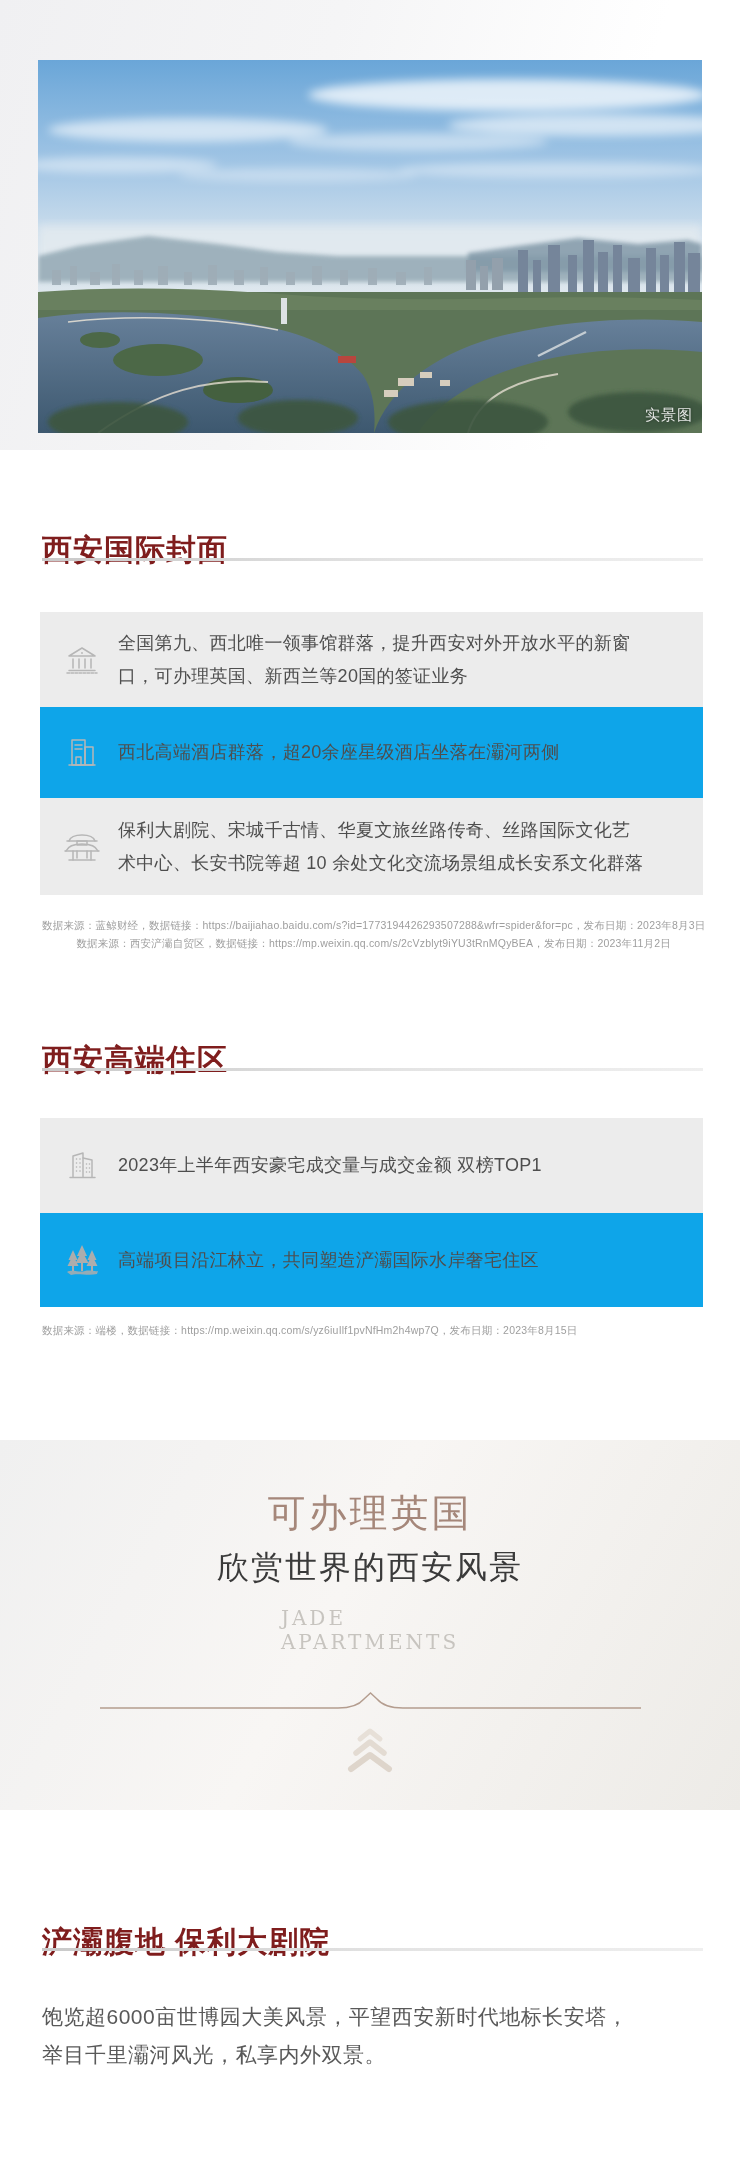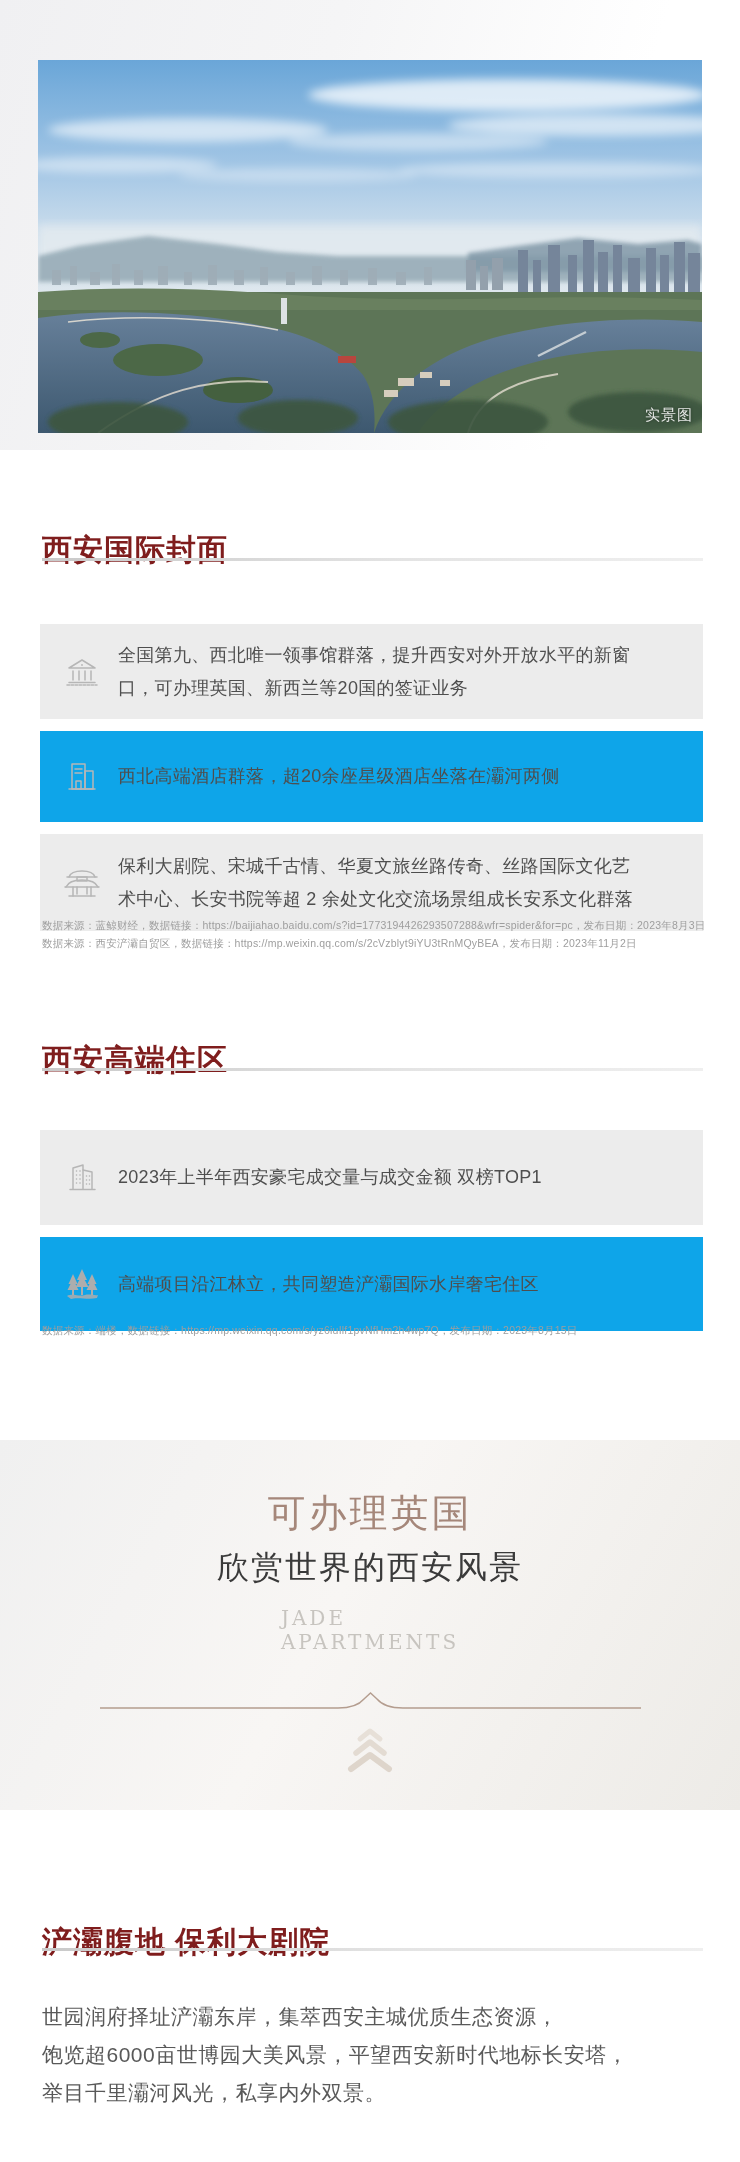--- a/index.html
+++ b/index.html
@@ -19,29 +19,29 @@
         color:rgba(255,255,255,.88);text-shadow:0 0 3px rgba(0,0,0,.45);letter-spacing:1px;}
 
   
   .sec-title{position:absolute;left:42px;font-size:30px;font-weight:700;color:#7f1d1d;
              letter-spacing:1px;line-height:38px;white-space:nowrap;}
   .divider{position:absolute;left:42px;width:661px;height:3px;
            background:linear-gradient(to right,#c9c9c9,#e4e4e4 55%,#efefef);}
 
   
   .boxes{position:absolute;left:40px;width:663px;}
-  .ibox{display:flex;align-items:center;box-sizing:border-box;padding:0 58px 0 22px;margin-top:12px;}
+  .ibox{display:flex;align-items:center;box-sizing:border-box;padding:0 58px 0 22px;}
   .ibox.light{background:#ececec;}
   .ibox.dark{background:#0ea5e9;}
   .ibox .ico{flex:none;width:40px;display:flex;justify-content:center;margin-right:16px;}
   .ibox .txt{font-size:18px;line-height:33px;color:#4e4e4e;letter-spacing:0.3px;}
 
   
   .cites{position:absolute;left:42px;font-size:10.5px;line-height:18px;color:#9e9e9e;
-         letter-spacing:0.2px;white-space:nowrap;}
+         letter-spacing:0.2px;white-space:nowrap;text-align:center;}
 
   
   .brand-sec{position:absolute;top:1440px;left:0;width:740px;height:370px;
              display:flex;flex-direction:column;align-items:center;
              background:linear-gradient(118deg,#f0f0f0 0%,#f8f6f4 45%,#edebe7 100%);}
   .brand-name{margin-top:50px;font-family:"DejaVu Serif",serif;font-size:38px;
               letter-spacing:3px;color:#a5877a;line-height:46px;}
   .brand-tagline{margin-top:6px;font-family:"DejaVu Serif",serif;font-size:32px;
               font-weight:400;letter-spacing:2px;color:#3a3a3a;line-height:50px;}
   .brand-en{margin-top:14px;font-family:"DejaVu Serif",serif;
@@ -206,21 +206,21 @@
             <path d="M3 21 Q6 14 19 14 Q32 14 35 21"></path>
             <line x1="2" y1="21" x2="36" y2="21"></line>
             <line x1="10" y1="21" x2="10" y2="30"></line>
               <line x1="28" y1="21" x2="28" y2="30"></line>
             <line x1="14" y1="21" x2="14" y2="28"></line>
               <line x1="24" y1="21" x2="24" y2="28"></line>
             <line x1="6" y1="30" x2="32" y2="30"></line>
           </g>
         </svg>
       </span>
-      <span class="txt">保利大剧院、宋城千古情、华夏文旅丝路传奇、丝路国际文化艺术中心、长安书院等超 2 余处文化交流场景组成长安系文化群落</span>
+      <span class="txt">保利大剧院、宋城千古情、华夏文旅丝路传奇、丝路国际文化艺术中心、长安书院等超 10 余处文化交流场景组成长安系文化群落</span>
     </div>
   </div>
 
   <div class="cites" style="top:916px;">
     <div>数据来源：蓝鲸财经，数据链接：https://baijiahao.baidu.com/s?id=1773194426293507288&amp;wfr=spider&amp;for=pc，发布日期：2023年8月3日</div>
     <div>数据来源：西安浐灞自贸区，数据链接：https://mp.weixin.qq.com/s/2cVzblyt9iYU3tRnMQyBEA，发布日期：2023年11月2日</div>
   </div>
 
   <h2 class="sec-title" style="top:1016px;">西安高端住区</h2>
   <div class="divider" style="top:1068px;"></div>
@@ -297,17 +297,16 @@
         <path d="M12 29 L26 18 L40 29" stroke="#e3dbd2" stroke-width="5.5"></path>
         <path d="M7 45 L26 31 L45 45" stroke="#ded5cb" stroke-width="6"></path>
       </svg>
     </div>
   </div>
 
   <h2 class="sec-title" style="top:1898px;">浐灞腹地 保利大剧院</h2>
   <div class="divider" style="top:1948px;"></div>
 
   <div class="para">
-    <div>世园润府择址浐灞东岸，集萃西安主城优质生态资源，</div>
     <div>饱览超6000亩世博园大美风景，平望西安新时代地标长安塔，</div>
     <div>举目千里灞河风光，私享内外双景。</div>
   </div>
 </div>
 
 </body></html>

